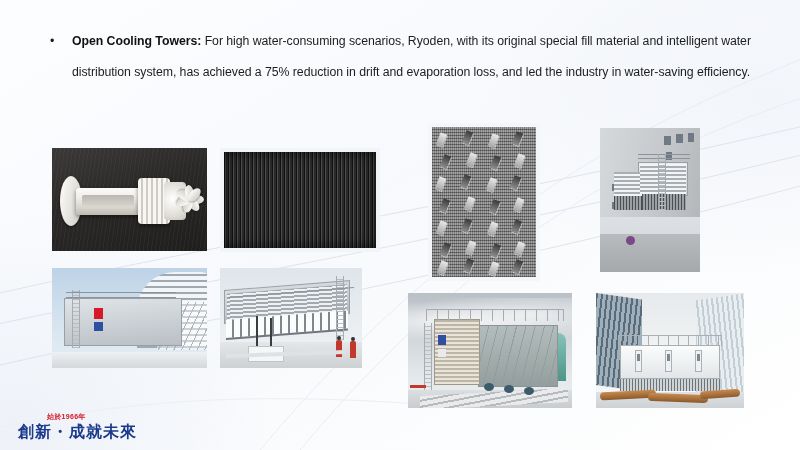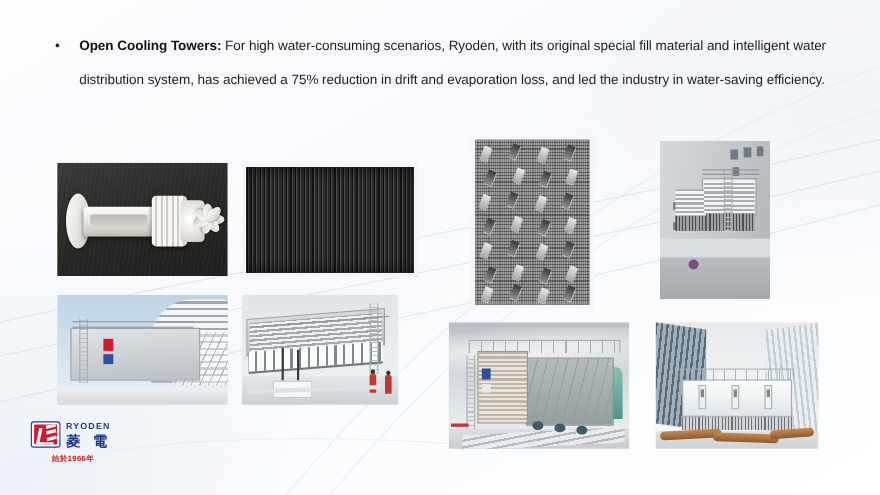--- a/index.html
+++ b/index.html
@@ -427,25 +427,17 @@
       </div>
       <div class="t8-mesh"></div>
       <div class="t8-ground"></div>
       <div class="t8-pipe" style="left:4px;top:98px;width:56px;transform:rotate(-3deg)"></div>
       <div class="t8-pipe" style="left:52px;top:101px;width:60px;transform:rotate(2deg)"></div>
       <div class="t8-pipe" style="left:104px;top:97px;width:40px;transform:rotate(-4deg)"></div>
     </div>
   </div>
 
   <div class="logo">
-    <div class="logo-row">
-      <div class="logo-mark">
-          <div class="sq"></div>
-        </div>
-      <div class="logo-text">
-        <span class="logo-en">RYODEN</span>
-        <span class="logo-cn">菱 電</span>
-      </div>
-    </div>
     <div class="logo-since">始於1966年</div>
+    <div class="logo-slogan">創新・成就未來</div>
   </div>
 
 </div>
 
 </body></html>

